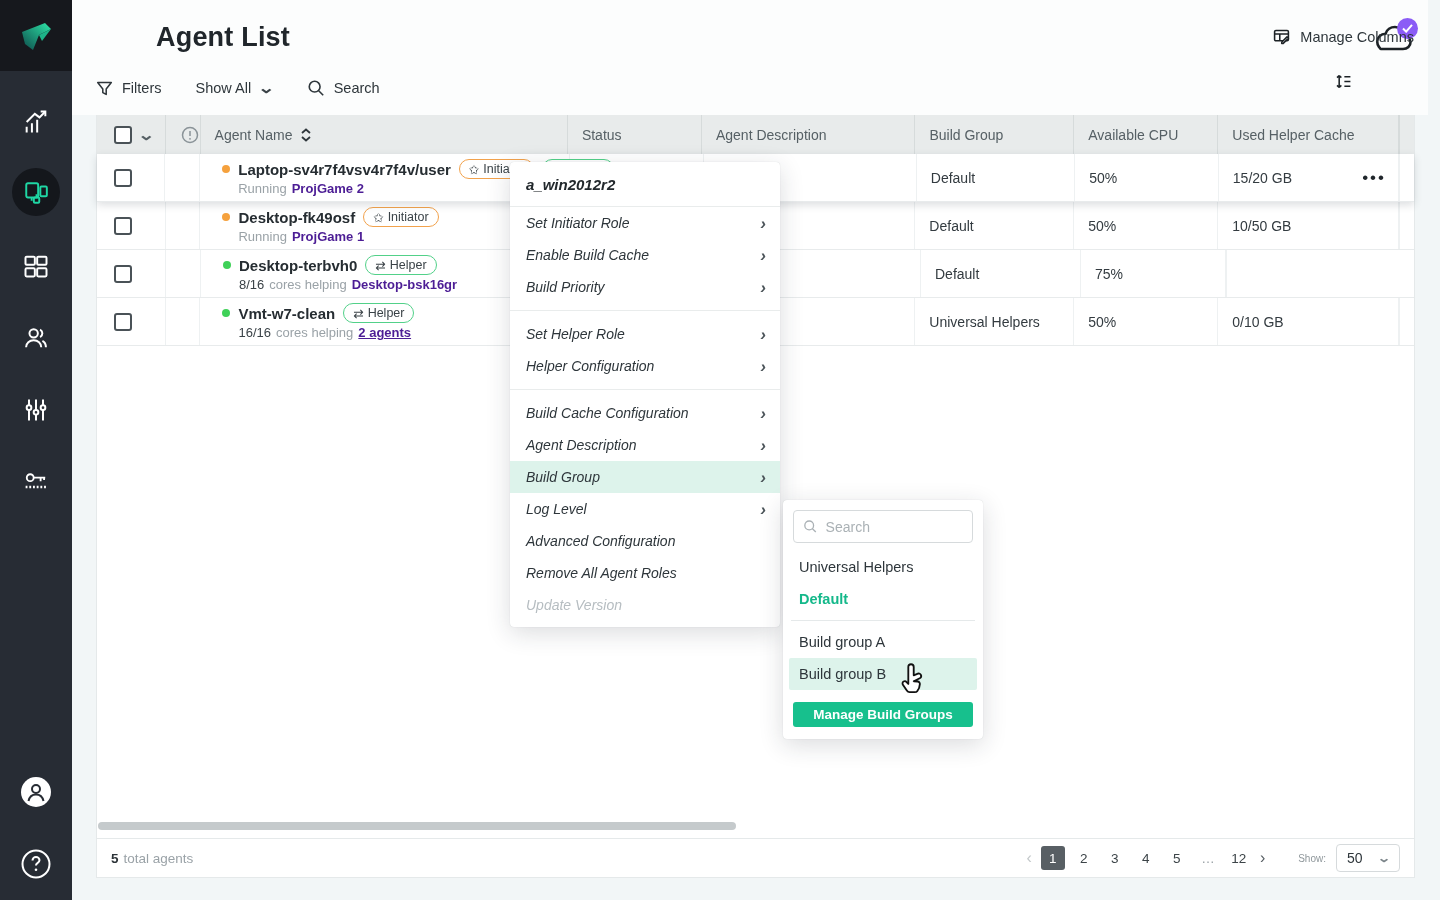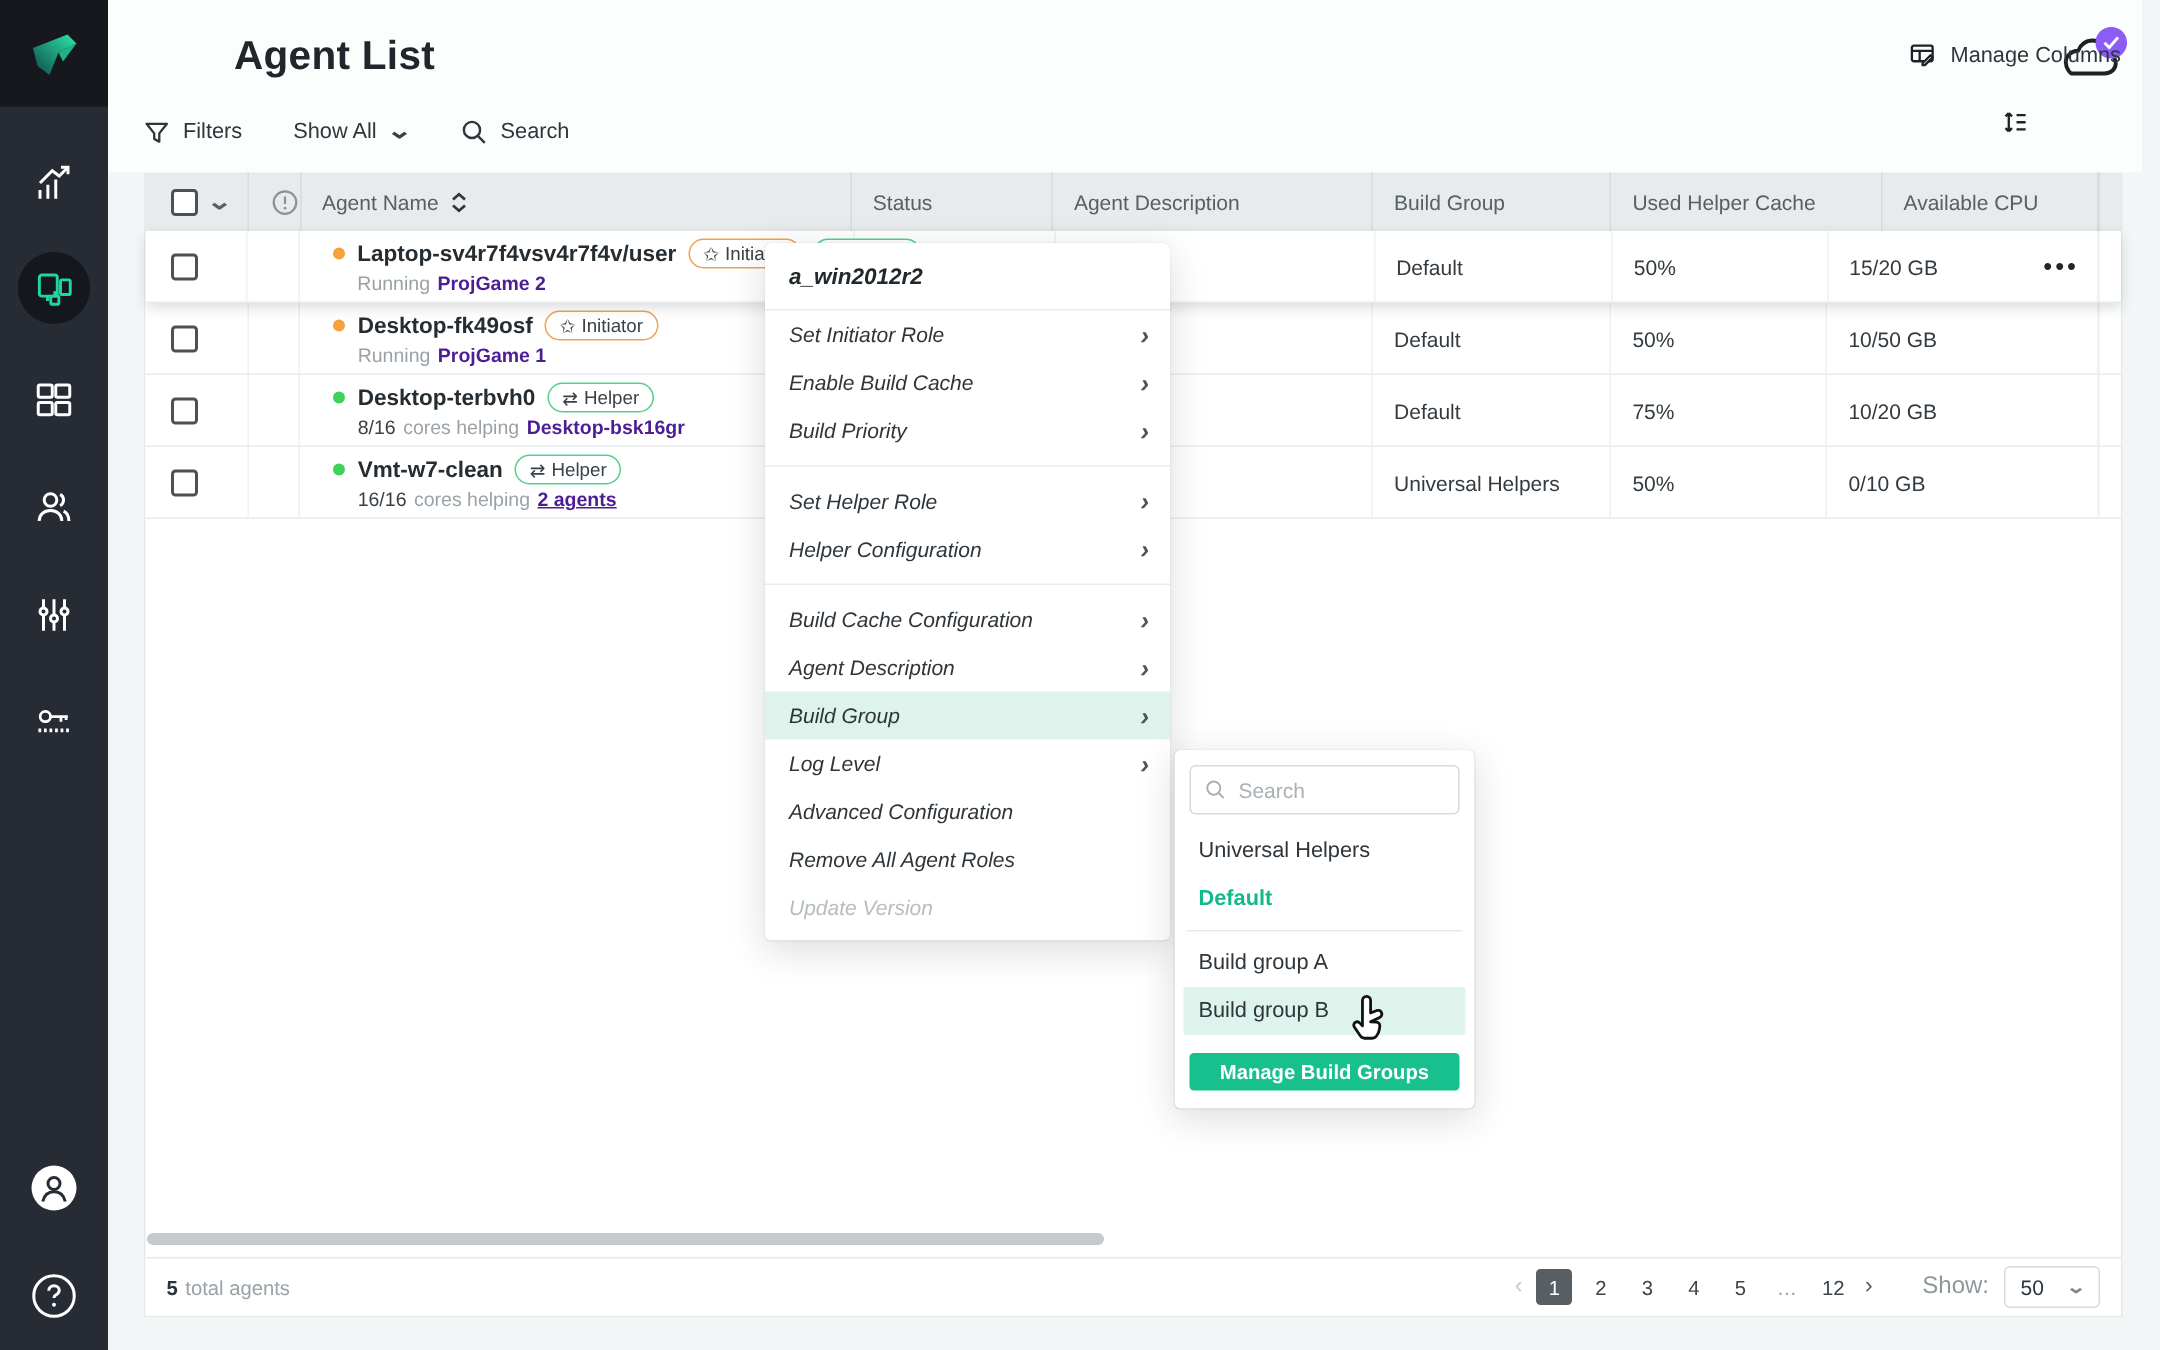--- a/index.html
+++ b/index.html
@@ -59,21 +59,21 @@
   .card-footer { position:absolute; left:0; right:0; top:723px; height:39px; border-top:1px solid #e5e9ea; display:flex; align-items:center; padding:0 14px; background:#fff; }
   .total { font-size:13.5px; color:#9aa2a7; display:flex; gap:5px; }
   .total b { color:#2c3338; font-weight:bold; }
   .pager { margin-left:auto; display:flex; align-items:center; gap:7px; }
   .page { min-width:24px; height:24px; display:flex; align-items:center; justify-content:center; font-size:13.5px; color:#3c4448; cursor:pointer; border-radius:3px; padding:0 3px; }
   .page.current { background:#585f64; color:#fff; }
   .pg-chev { font-size:16px; cursor:pointer; padding:0 2px; }
   .pg-chev.prev { color:#c3c8ca; }
   .pg-chev.next { color:#565d62; }
   .show-wrap { display:flex; align-items:center; gap:10px; margin-left:24px; }
-  .show-label { font-size:16px; color:#8f979b; }
+  .show-label { font-size:10px; color:#8f979b; }
   .page-size-select { width:64px; height:28px; border:1px solid #d6dadc; border-radius:4px; background:#fff; display:flex; align-items:center; padding:0 10px; font-size:14px; color:#2e363b; cursor:pointer; }
   .page-size-select .tb-chev { margin-left:auto; color:#7c858a; font-size:12px; }
 
   
   .ctx-menu { position:absolute; left:510px; top:162px; width:270px; background:#fff; border-radius:4px; box-shadow:0 6px 24px rgba(30,40,50,.16), 0 0 1px rgba(30,40,50,.2); z-index:10; padding-bottom:6px;font-style:italic; }
   .ctx-title { height:45px; line-height:45px; padding:0 16px; font-size:15px; font-weight:bold; color:#22282c; border-bottom:1px solid #e9ecec; }
   .ctx-item { height:32px; display:flex; align-items:center; padding:0 14px 0 16px; font-size:14px; color:#2e363b; cursor:pointer; }
   .ctx-item .mi-arrow { margin-left:auto; font-size:17px; font-weight:bold; color:#4c555a; line-height:1; }
   .ctx-item.active { background:#ddf3eb; }
   .ctx-item.disabled { color:#b6bdc1; cursor:default; }
@@ -271,25 +271,25 @@
     </div>
     <div class="cell c3">
         <span>Status</span>
       </div>
     <div class="cell c4">
         <span>Agent Description</span>
       </div>
     <div class="cell c5">
         <span>Build Group</span>
       </div>
+    <div class="cell c6">
+        <span>Available CPU</span>
+      </div>
     <div class="cell c7">
         <span>Used Helper Cache</span>
-      </div>
-    <div class="cell c6">
-        <span>Available CPU</span>
       </div>
     <div class="cell c8"></div>
   </div>
 
   <div class="trow elevated">
     <div class="cell c0">
         <span class="checkbox"></span>
       </div>
     <div class="cell c1"></div>
     <div class="cell c2 name-cell">
@@ -390,23 +390,20 @@
         <span></span>
       </div>
     <div class="cell c4">
         <span></span>
       </div>
     <div class="cell c5">
         <span>Default</span>
       </div>
     <div class="cell c6">
         <span>75%</span>
-      </div>
-    <div class="cell c7">
-        <span>10/20 GB</span>
       </div>
     <div class="cell c8"></div>
   </div>
 
   <div class="trow">
     <div class="cell c0">
         <span class="checkbox"></span>
       </div>
     <div class="cell c1"></div>
     <div class="cell c2 name-cell">

